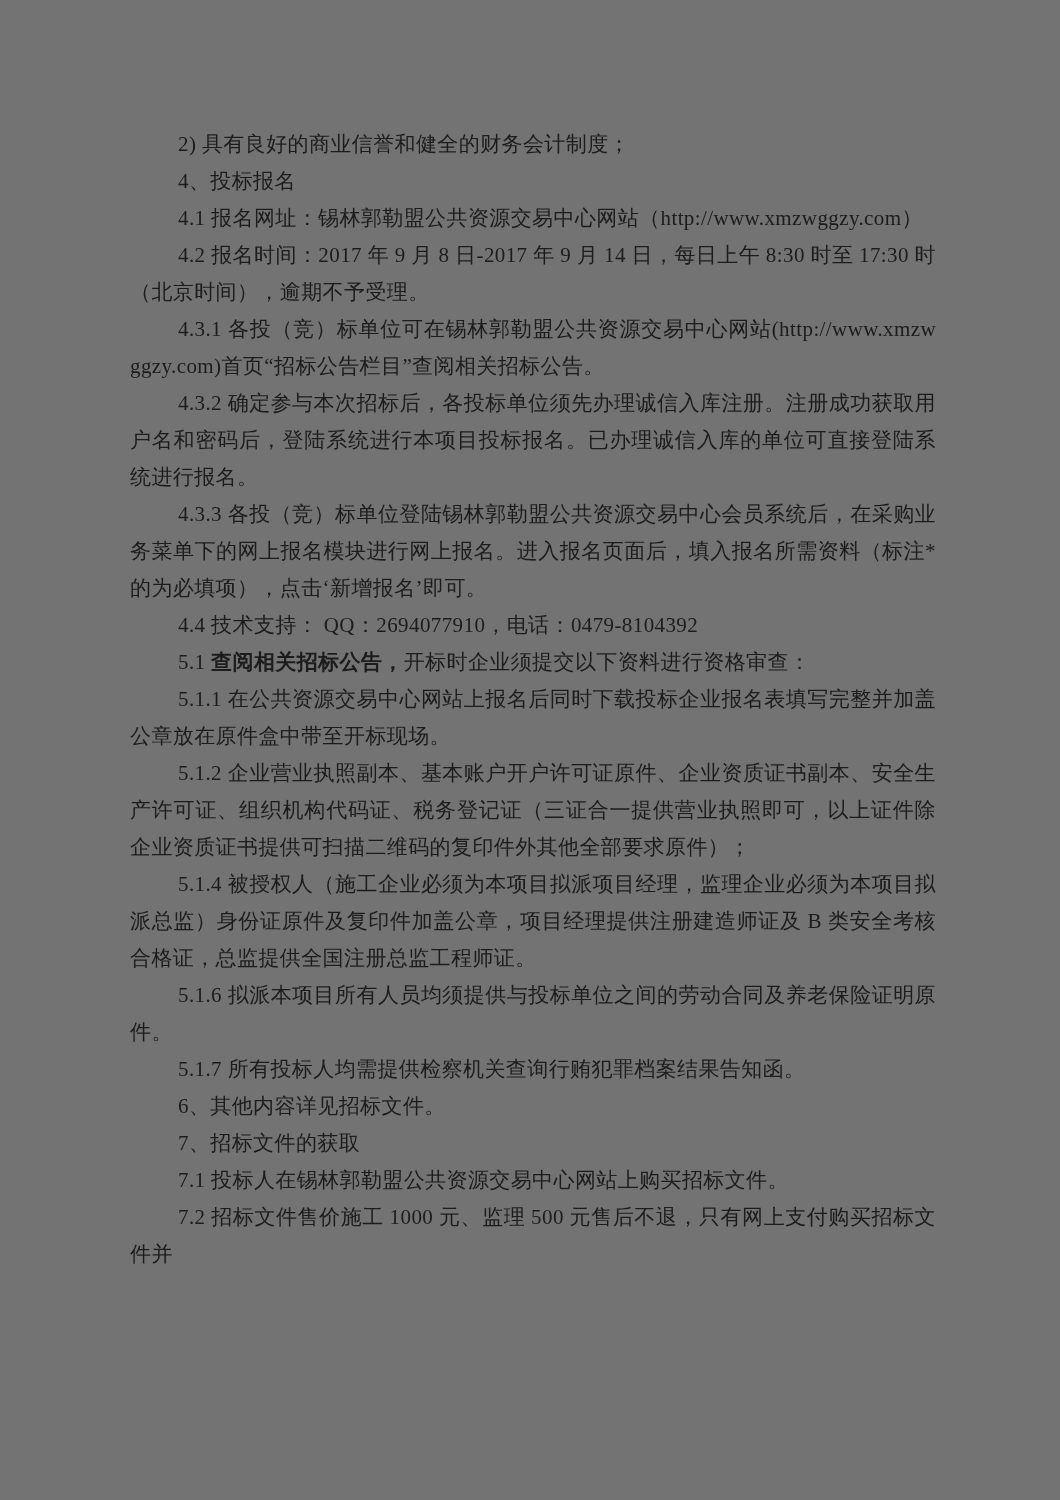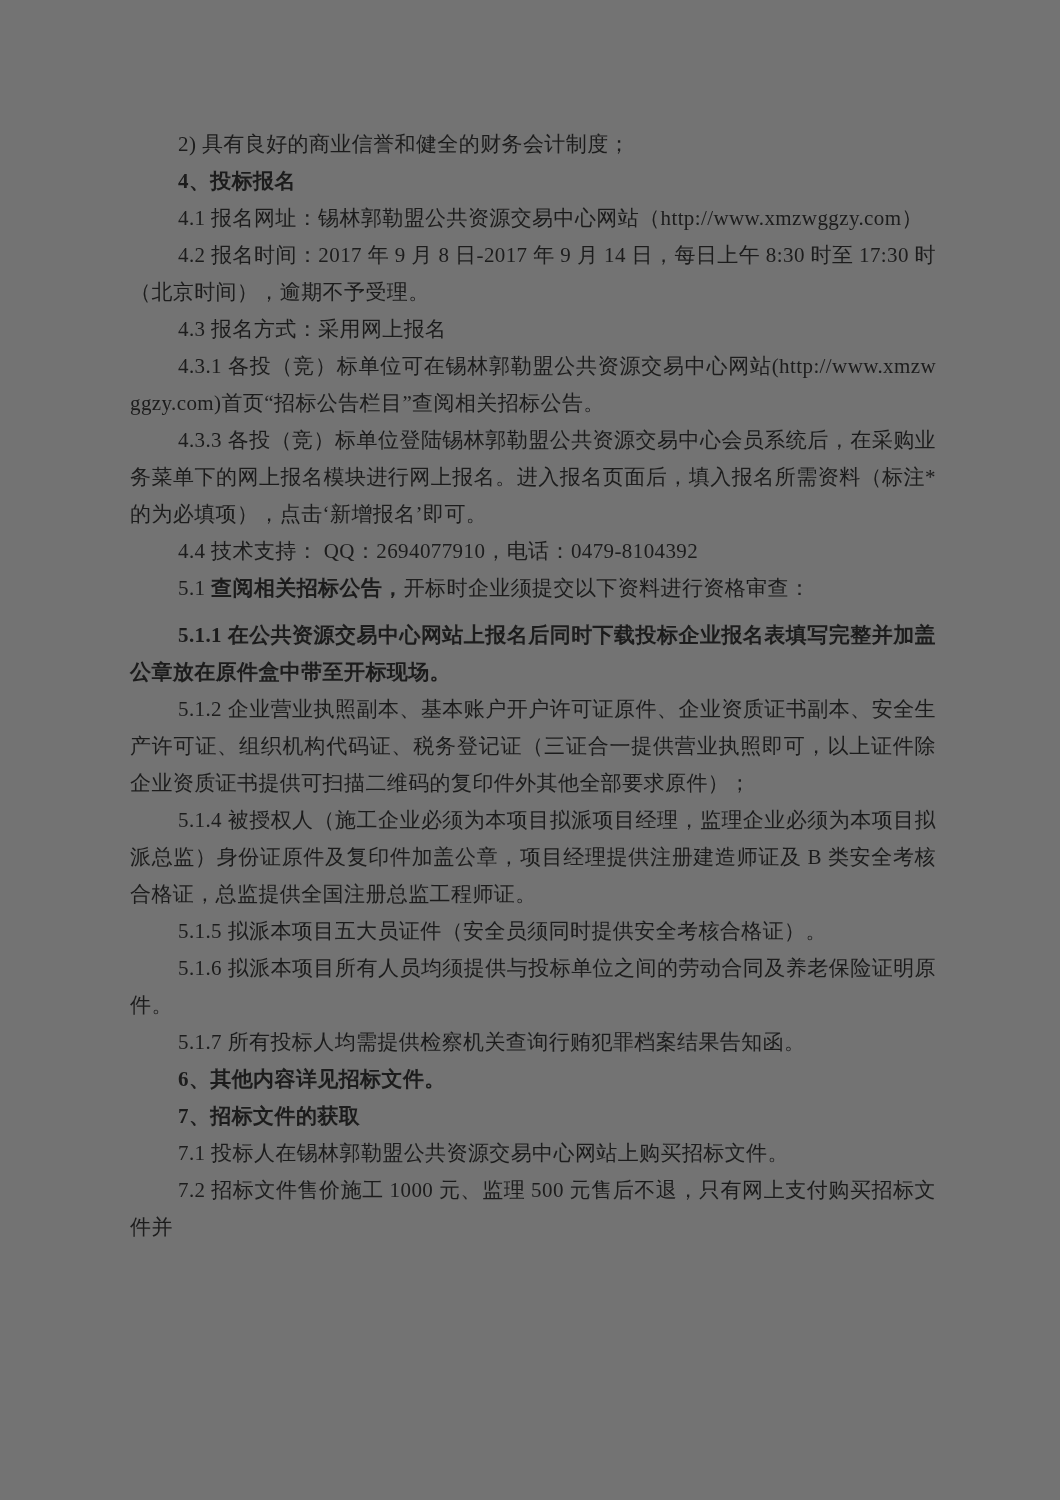--- a/index.html
+++ b/index.html
@@ -26,44 +26,43 @@
     padding: 0;
     font-size: 21px;
     line-height: 37px;
     color: #1c1c1c;
     text-align: justify;
     text-justify: inter-character;
     text-indent: 48px;
     letter-spacing: 0.4px;
     word-break: break-all;
   }
-  .para.heading { font-weight: bold; }
-  .para.bold    { font-weight: bold; margin-top: 10px; }
+  .para.heading { font-weight: normal; }
+  .para.bold    { font-weight: normal; }
   .para.sub     { text-indent: 112px; }
   .seg-b { font-weight: bold; }
   .seg-u { text-underline-offset: 4px; }
 </style>
 </head>
 <body>
 
 <div class="page">
   <div class="doc-body">
       <p class="para body"><span>2)  具有良好的商业信誉和健全的财务会计制度；</span></p>
       <p class="para heading"><span>4、投标报名</span></p>
       <p class="para body"><span>4.1 报名网址：锡林郭勒盟公共资源交易中心网站（http://www.xmzwggzy.com）</span></p>
       <p class="para body"><span>4.2 报名时间：2017 年 9 月 8 日-2017 年 9 月 14 日，每日上午 8:30 时至 17:30 时（北京时间），逾期不予受理。</span></p>
-      <p class="para body"><span>4.3 报名方式：采用网上报名</span></p>
       <p class="para body"><span>4.3.1 各投（竞）标单位可在锡林郭勒盟公共资源交易中心网站(http://www.xmzwggzy.com)首页“招标公告栏目”查阅相关招标公告。</span></p>
+      <p class="para body"><span>4.3.2 确定参与本次招标后，各投标单位须先办理诚信入库注册。注册成功获取用户名和密码后，登陆系统进行本项目投标报名。已办理诚信入库的单位可直接登陆系统进行报名。</span></p>
       <p class="para body"><span>4.3.3 各投（竞）标单位登陆锡林郭勒盟公共资源交易中心会员系统后，在采购业务菜单下的网上报名模块进行网上报名。进入报名页面后，填入报名所需资料（标注*的为必填项），点击‘新增报名’即可。</span></p>
       <p class="para body"><span>4.4 技术支持：  QQ：2694077910，电话：0479-8104392</span></p>
       <p class="para body"><span>5.1 </span><span class="seg-b">查阅相关招标公告，</span><span>开标时企业须提交以下资料进行资格审查：</span></p>
       <p class="para bold"><span>5.1.1 在公共资源交易中心网站上报名后同时下载投标企业报名表填写完整并加盖公章放在原件盒中带至开标现场。</span></p>
       <p class="para body"><span>5.1.2 企业营业执照副本、基本账户开户许可证原件、企业资质证书副本、安全生产许可证、组织机构代码证、税务登记证（三证合一提供营业执照即可，以上证件除企业资质证书提供可扫描二维码的复印件外其他全部要求原件）；</span></p>
       <p class="para body"><span>5.1.4 被授权人（施工企业必须为本项目拟派项目经理，监理企业必须为本项目拟派总监）身份证原件及复印件加盖公章，项目经理提供注册建造师证及 B 类安全考核合格证，总监提供全国注册总监工程师证。</span></p>
-      <p class="para body"><span>5.1.5 拟派本项目五大员证件（安全员须同时提供安全考核合格证）。</span></p>
       <p class="para body"><span>5.1.6 拟派本项目所有人员均须提供与投标单位之间的劳动合同及养老保险证明原件。</span></p>
       <p class="para body"><span>5.1.7 所有投标人均需提供检察机关查询行贿犯罪档案结果告知函。</span></p>
       <p class="para heading"><span>6、其他内容详见招标文件。</span></p>
       <p class="para heading"><span>7、招标文件的获取</span></p>
       <p class="para body"><span>7.1 投标人在锡林郭勒盟公共资源交易中心网站上购买招标文件。</span></p>
       <p class="para body"><span>7.2 招标文件售价施工 </span><span class="seg-u">1000</span><span> 元、监理 </span><span class="seg-u">500</span><span> 元售后不退，只有网上支付购买招标文件并</span></p>
     </div>
 </div>
 
 </body></html>

